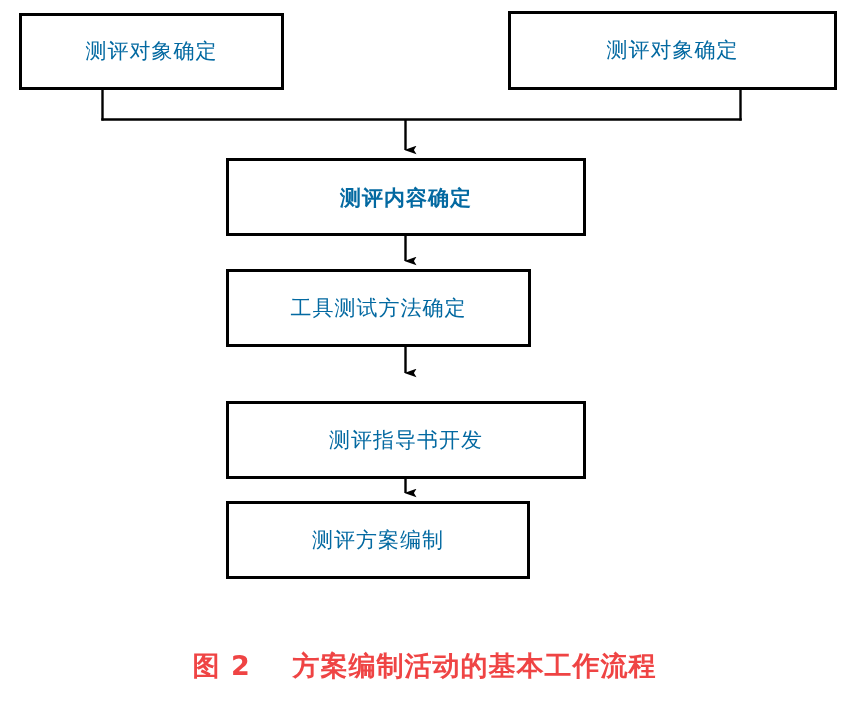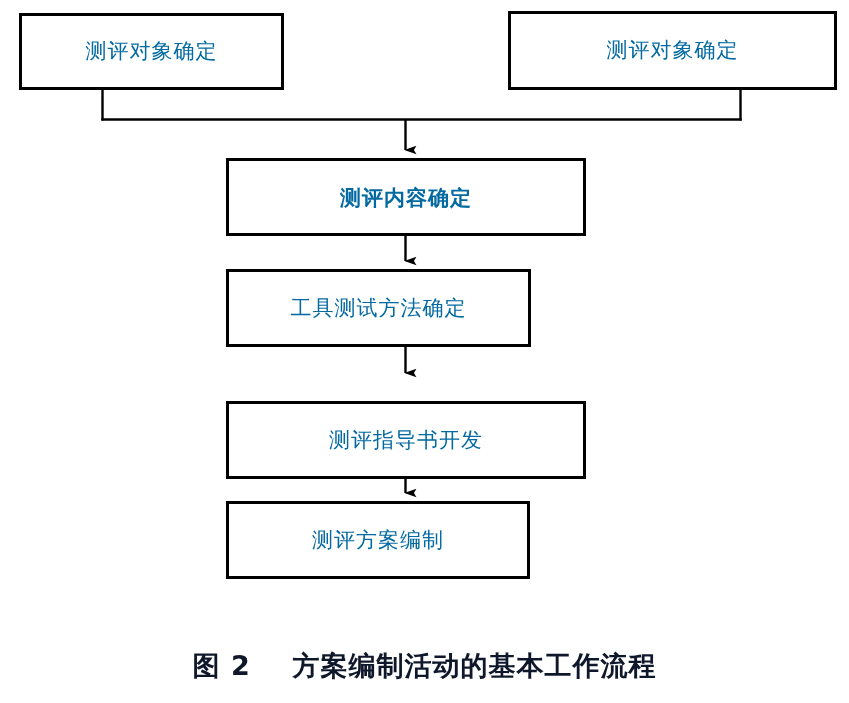--- a/index.html
+++ b/index.html
@@ -67,21 +67,21 @@
   #figure-caption {
     position: absolute;
     left: 0;
     top: 648px;
     width: 849px;
     text-align: center;
     font-family: "DejaVu Sans", "Liberation Sans", sans-serif;
     font-weight: bold;
     font-size: 27px;
     letter-spacing: 1px;
-    color: #0f172a;
+    color: #ef4444;
     white-space: pre;
   }
 </style>
 </head>
 <body>
 
 <div id="flow-figure">
 
   <svg id="connectors" viewBox="0 0 849 703">
     <defs>

